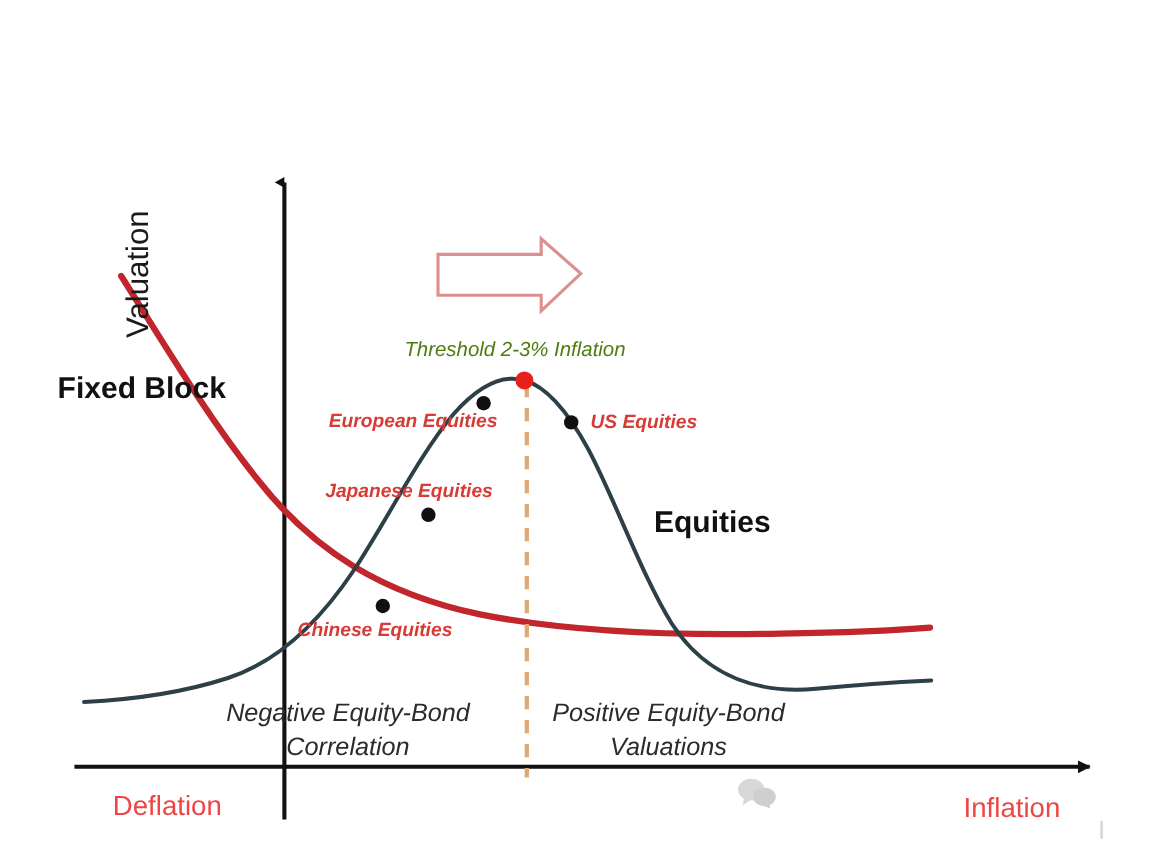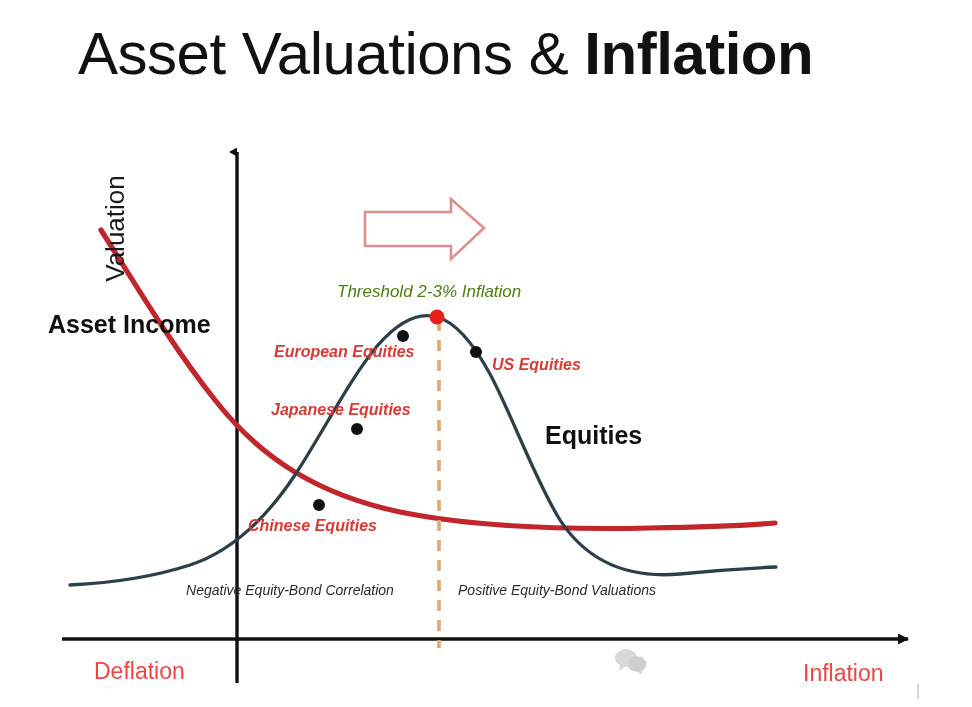--- a/index.html
+++ b/index.html
@@ -67,35 +67,35 @@
   #label-fixed-income { left: 48px; top: 310px; }
   #label-equities     { left: 545px; top: 421px; }
 
   .asset-label {
     font-size: 16px;
     font-weight: 700;
     font-style: italic;
     color: #d83a35;
   }
   #label-european { left: 274px; top: 343px; }
-  #label-us       { left: 492px; top: 344px; margin-top: 12px; }
+  #label-us       { left: 492px; top: 344px; }
   #label-japanese { left: 271px; top: 401px; }
   #label-chinese  { left: 248px; top: 517px; }
 
   #label-threshold {
     left: 337px;
     top: 282px;
     font-size: 17px;
     font-style: italic;
     color: #4d7c0f;
     font-weight: 500;
   }
 
   .corr-label {
-    font-size: 14px;
+    font-size: 21px;
     font-style: italic;
     color: #2b2b2b;
     text-align: center;
     line-height: 1.35;
     white-space: normal;
     width: 210px;
   }
   #label-corr-neg { left: 185px; top: 581px; }
   #label-corr-pos { left: 452px; top: 581px; }
 
@@ -127,21 +127,20 @@
     width: 2px;
     height: 15px;
     background: #d4d4d4;
   }
 </style>
 </head>
 <body>
 
 <div id="page">
 
-  <div id="title" class="ov"><span>Asset Valuations &amp; </span><span class="bold">Inflation</span></div>
 
   <svg id="chart-svg" viewBox="0 0 972 707">
     <defs>
       <marker id="arrowhead-up" markerWidth="9" markerHeight="9" refX="4.5" refY="8" orient="auto-start-reverse" markerUnits="userSpaceOnUse">
         <path d="M0,8 L4.5,0 L9,8 Z" fill="#111111"></path>
       </marker>
       <marker id="arrowhead-right" markerWidth="11" markerHeight="11" refX="10" refY="5.5" orient="auto" markerUnits="userSpaceOnUse">
         <path d="M0,0 L11,5.5 L0,11 Z" fill="#111111"></path>
       </marker>
     </defs>
@@ -178,21 +177,21 @@
              L 451,212
              L 451,199
              L 484,228
              L 451,259
              L 451,246
              L 365,246 Z" fill="none" stroke="#dd8e8e" stroke-width="2.6" stroke-linejoin="miter"></path>
   </svg>
 
   <div class="ov yaxis-label">Valuation</div>
 
-  <div class="ov series-label" id="label-fixed-income">Asset Income</div>
+  <div class="ov series-label" id="label-fixed-income">Fixed Block</div>
   <div class="ov series-label" id="label-equities">Equities</div>
 
   <div class="ov asset-label" id="label-european">European Equities</div>
   <div class="ov asset-label" id="label-us">US Equities</div>
   <div class="ov asset-label" id="label-japanese">Japanese Equities</div>
   <div class="ov asset-label" id="label-chinese">Chinese Equities</div>
 
   <div class="ov" id="label-threshold">Threshold 2-3% Inflation</div>
 
   <div class="ov corr-label" id="label-corr-neg">Negative Equity-Bond Correlation</div>

